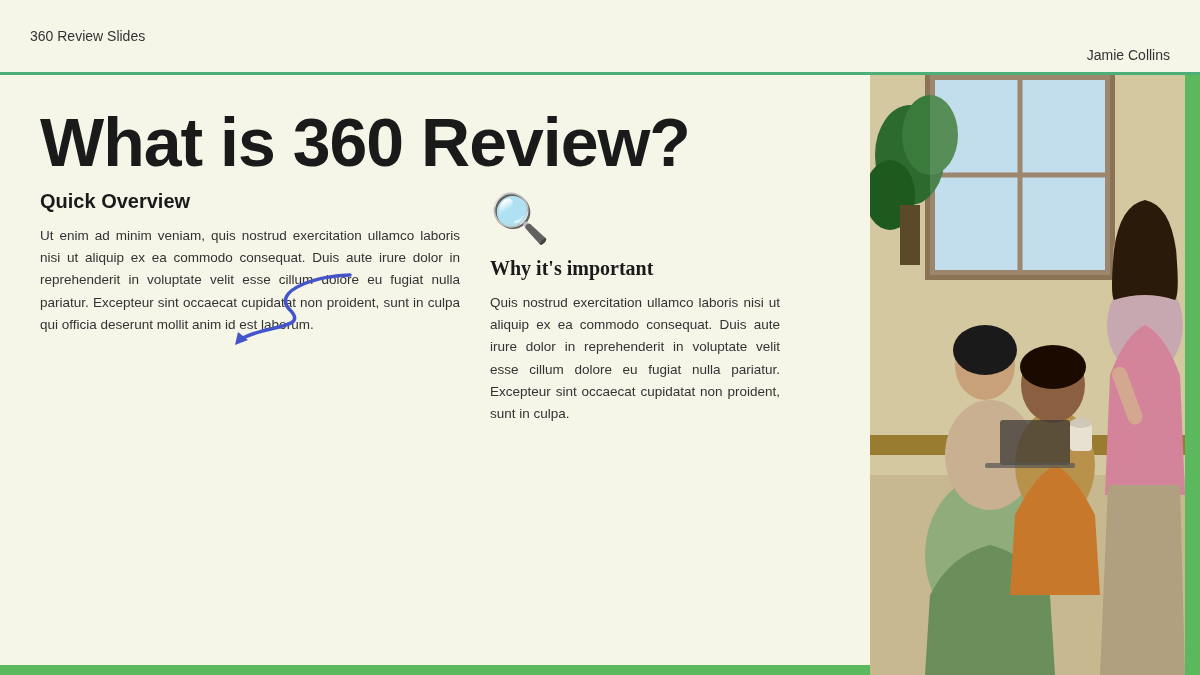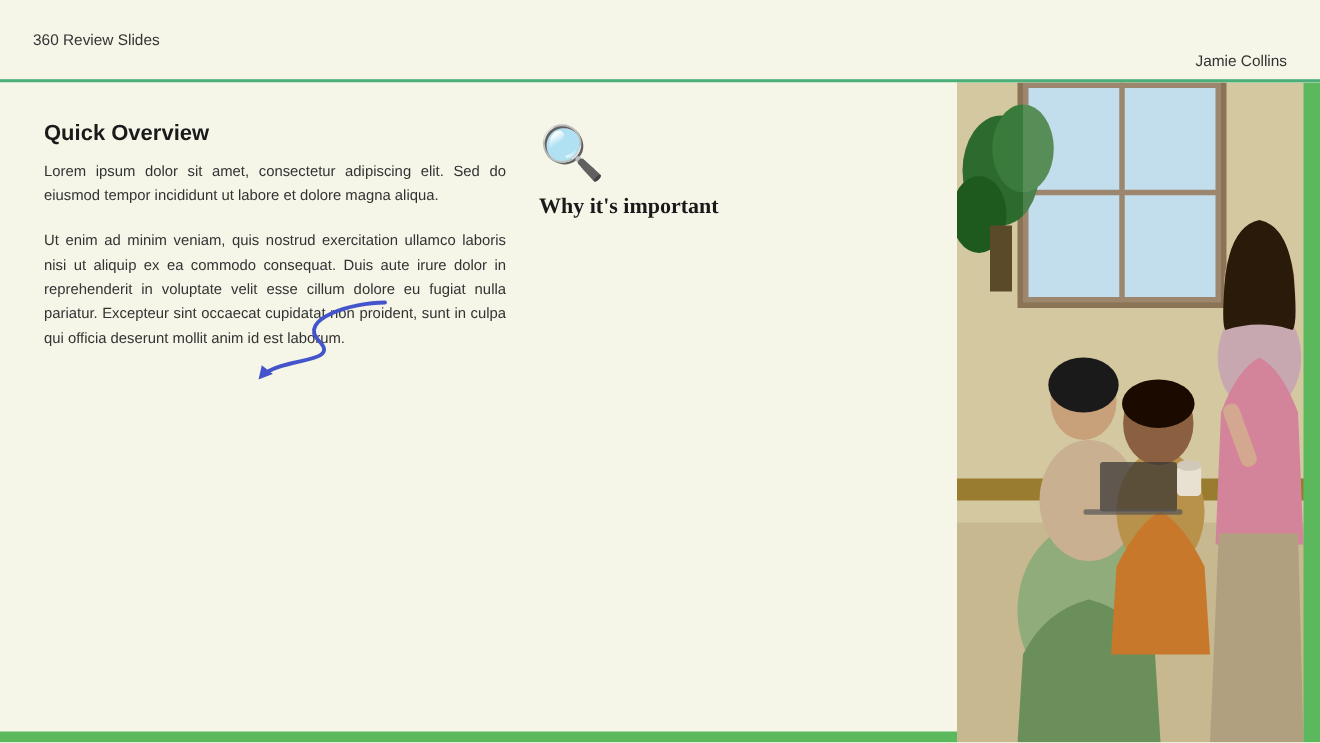--- a/index.html
+++ b/index.html
@@ -133,37 +133,38 @@
 
 <div class="topbar">
   <span class="topbar-title">360 Review Slides</span>
   <span class="topbar-user">Jamie Collins</span>
 </div>
 
 <div class="main">
 
   <div class="content-panel">
 
+    <h1 class="main-heading">What is 360 Review?</h1>
 
     <svg class="squiggle-svg" viewBox="0 0 130 80" fill="none" xmlns="http://www.w3.org/2000/svg">
       <path d="M 120 5 C 90 5, 40 20, 60 40 C 80 60, 30 55, 10 70" stroke="#4455cc" stroke-width="3.5" fill="none" stroke-linecap="round"></path>
       <polygon points="8,62 5,75 18,70" fill="#4455cc"></polygon>
     </svg>
 
     <div class="two-col">
 
       <div class="col-left">
         <h2 class="section-heading">Quick Overview</h2>
-        <p class="body-text">Lorem ipsum dolor sit amet, consectetur adipiscing elit. Sed do eiusmod tempor incididunt ut labore et dolore magna aliqua.</p>
         <p class="body-text">Ut enim ad minim veniam, quis nostrud exercitation ullamco laboris nisi ut aliquip ex ea commodo consequat. Duis aute irure dolor in reprehenderit in voluptate velit esse cillum dolore eu fugiat nulla pariatur. Excepteur sint occaecat cupidatat non proident, sunt in culpa qui officia deserunt mollit anim id est laborum.</p>
       </div>
 
       <div class="col-right">
         <span class="magnifier-icon">🔍</span>
         <h2 class="section-heading-right">Why it's important</h2>
+        <p class="body-text">Quis nostrud exercitation ullamco laboris nisi ut aliquip ex ea commodo consequat. Duis aute irure dolor in reprehenderit in voluptate velit esse cillum dolore eu fugiat nulla pariatur. Excepteur sint occaecat cupidatat non proident, sunt in culpa.</p>
       </div>
 
     </div>
 
     <div style="position:absolute;bottom:0;left:0;right:0;height:10px;background:#5cb85c;"></div>
 
   </div>
 
   <div class="image-panel">
     

